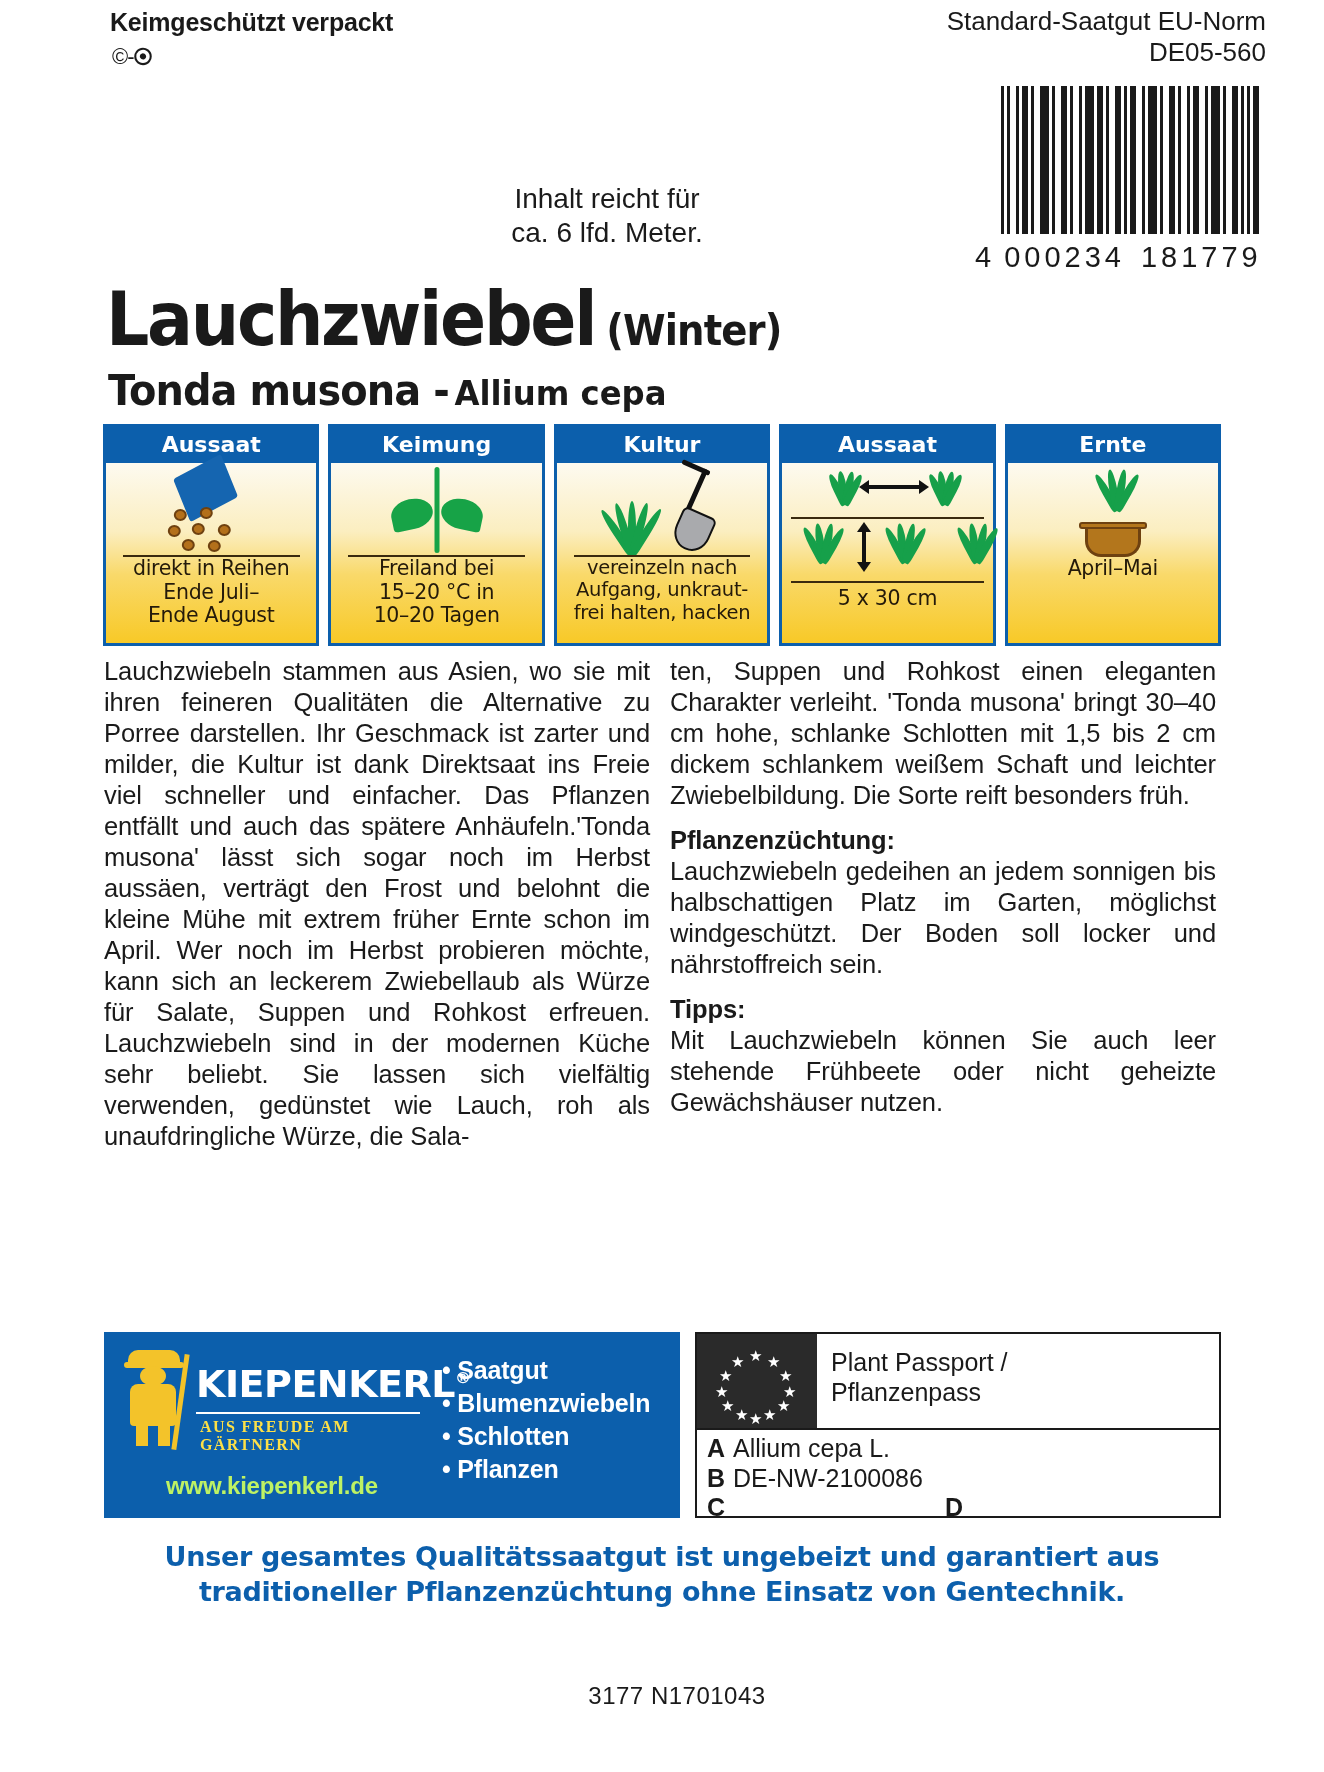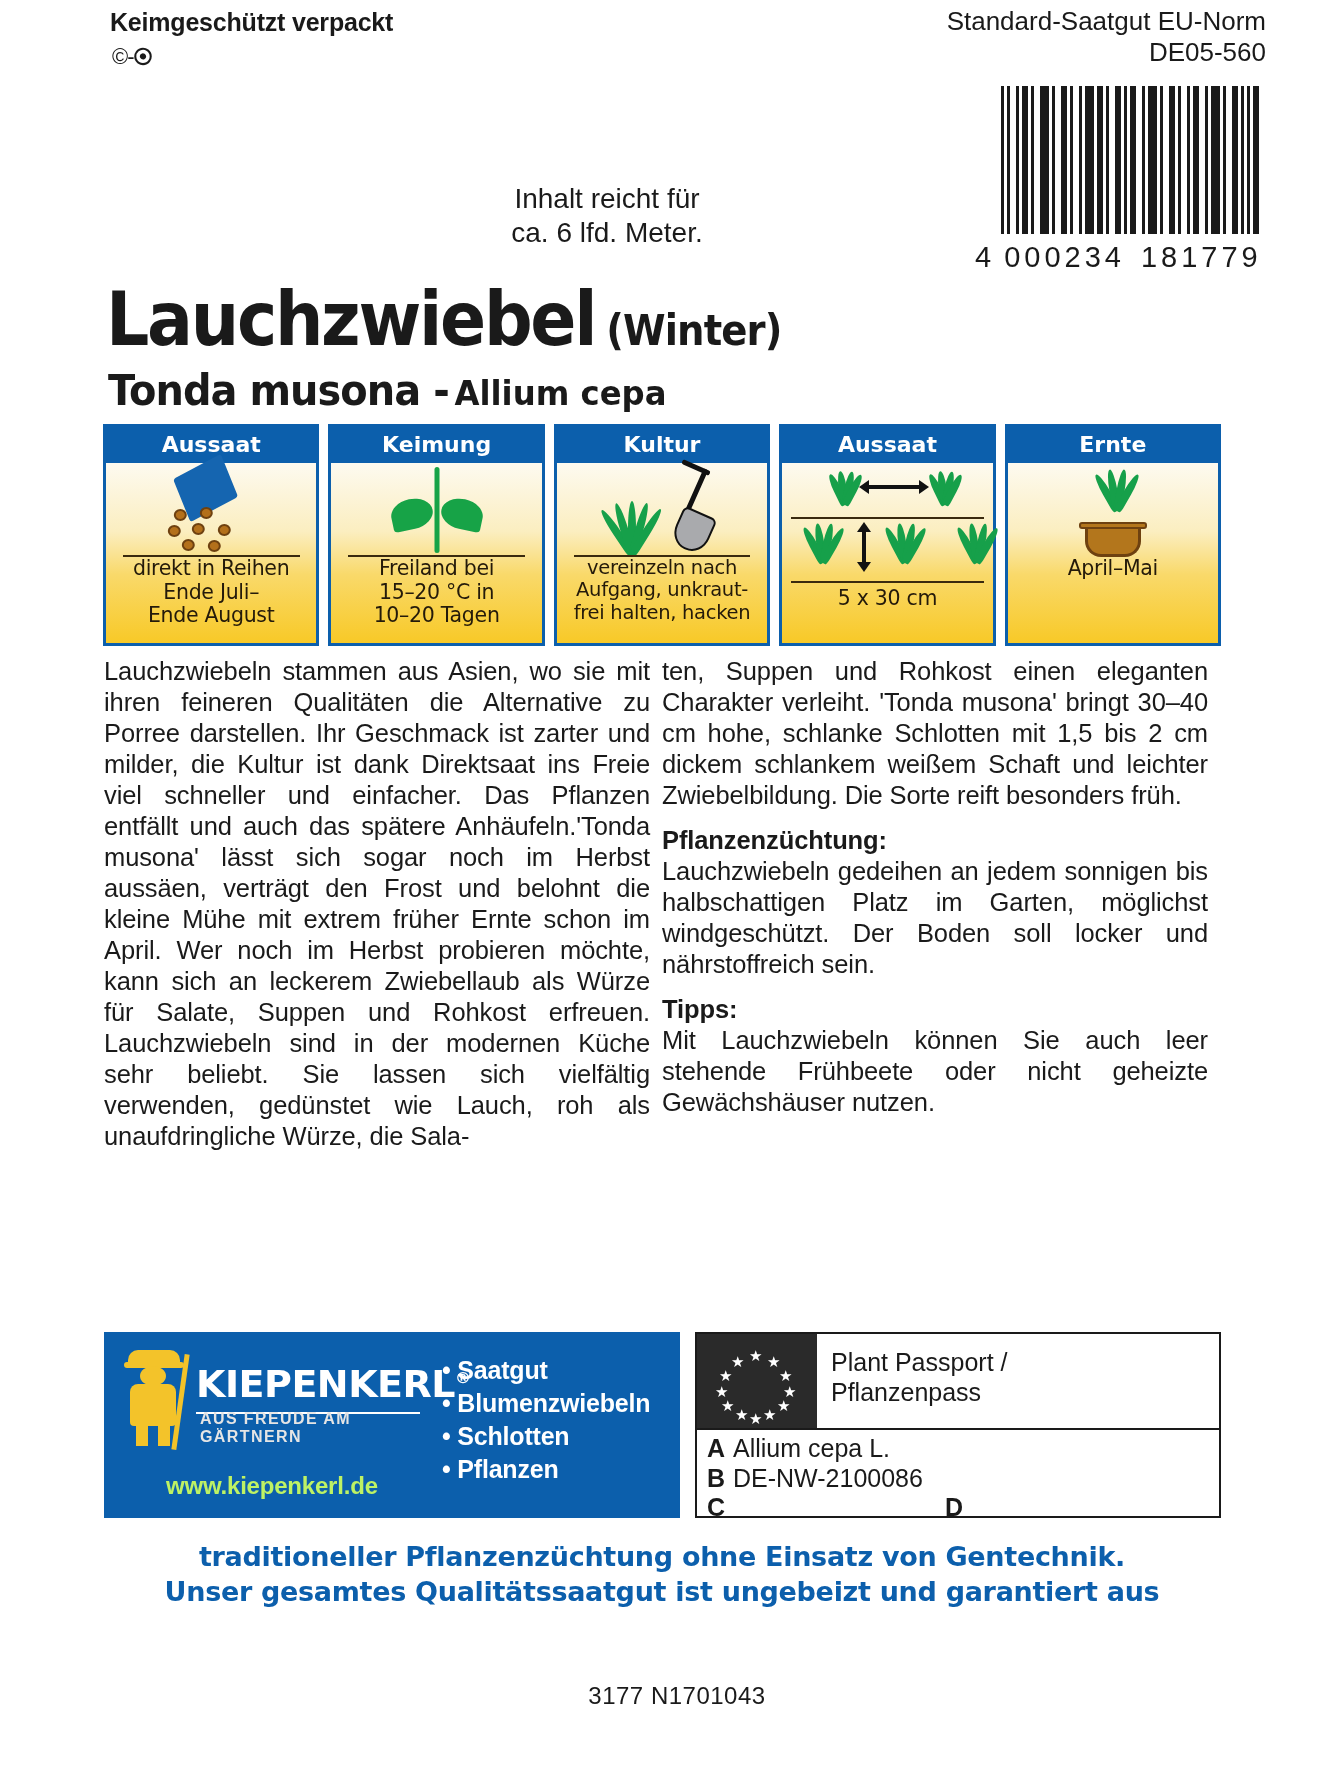--- a/index.html
+++ b/index.html
@@ -163,21 +163,21 @@
   .basket { position:absolute; left:50%; bottom:4px; transform:translateX(-50%);
             width:56px; height:28px; background:#b3761c;
             border-radius: 0 0 16px 16px; border:3px solid #6e4110; border-top:none; }
   .basket-rim { position:absolute; left:50%; bottom:30px; transform:translateX(-50%);
                 width:68px; height:7px; background:#b3761c; border:2.5px solid #6e4110; border-radius:3px;}
 
   
   .body-cols {
     position: absolute; left: 104px; top: 656px;
     width: 1116px;
-    display: flex; gap: 12px;
+    display: flex; gap: 20px;
   }
   .col { width: 546px; }
   .col p {
     font-size: 25.5px; line-height: 1.215; text-align: justify;
     margin-bottom: 0; letter-spacing: -0.1px;
   }
   .col p.h { font-weight: bold; margin-top: 14px; }
 
   
   .logo-box {
@@ -197,22 +197,22 @@
   .kk-staff { position:absolute; left:56px; top:6px; width:5px; height:96px; background:#f3c32a; transform: rotate(8deg); }
   .kk-name {
     position:absolute; left: 92px; top: 30px;
     font-family: "DejaVu Sans", sans-serif;
     font-weight: bold; font-size: 38px; letter-spacing: -0.5px;
     color:#ffffff;
   }
   .kk-name sup { font-size: 16px; vertical-align: super; }
   .kk-rule { position:absolute; left: 92px; top: 80px; width: 224px; height: 2px; background:#ffffff; }
   .kk-tag {
-    position:absolute; left: 96px; top: 78px;
-    font-size: 16px; font-weight: bold; letter-spacing: 1.4px; color:#e5e5e5;
+    position:absolute; left: 96px; top: 86px;
+    font-size: 16px; font-weight: bold; letter-spacing: 1.4px; color:#fde047;font-family:Liberation Serif, serif;
   }
   .kk-web {
     position:absolute; left: 62px; top: 140px;
     font-size: 24px; font-weight: bold; color:#bef264; letter-spacing: -0.2px;
   }
   .logo-right { flex:1; padding: 22px 0 0 8px; }
   .logo-right li {
     list-style: none; font-weight: bold; font-size: 25px; line-height: 1.32;
     color:#ffffff; letter-spacing: -0.2px;
   }
@@ -543,19 +543,19 @@
       <div class="pp-row">
         <b>C</b>
         <span></span>
         <b class="cd">D</b>
         <span></span>
       </div>
     </div>
   </div>
 
   <div class="guarantee">
+    <div>Unser gesamtes Qualitätssaatgut ist ungebeizt und garantiert aus</div>
     <div>traditioneller Pflanzenzüchtung ohne Einsatz von Gentechnik.</div>
-    <div>Unser gesamtes Qualitätssaatgut ist ungebeizt und garantiert aus</div>
   </div>
 
   <div class="footer-code">3177 N1701043</div>
 
 </div>
 
 </body></html>

